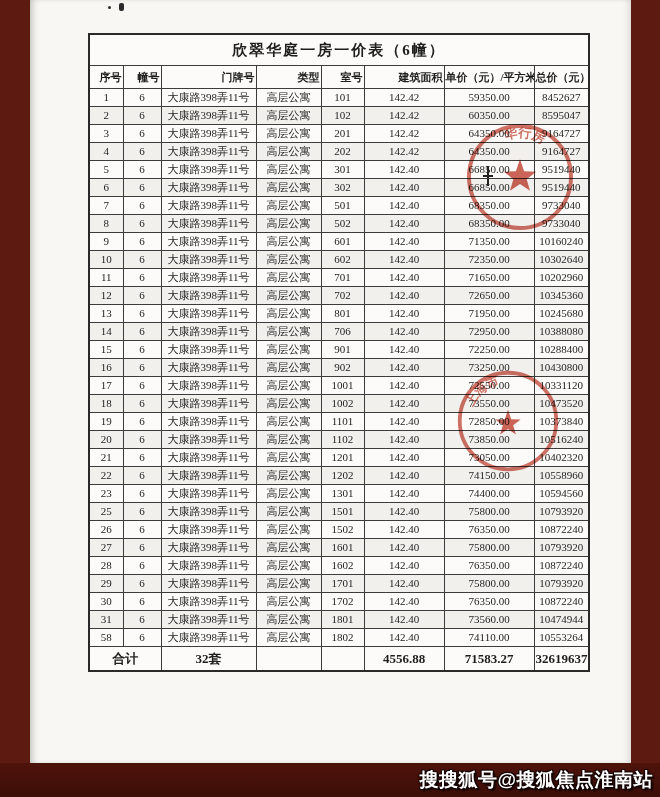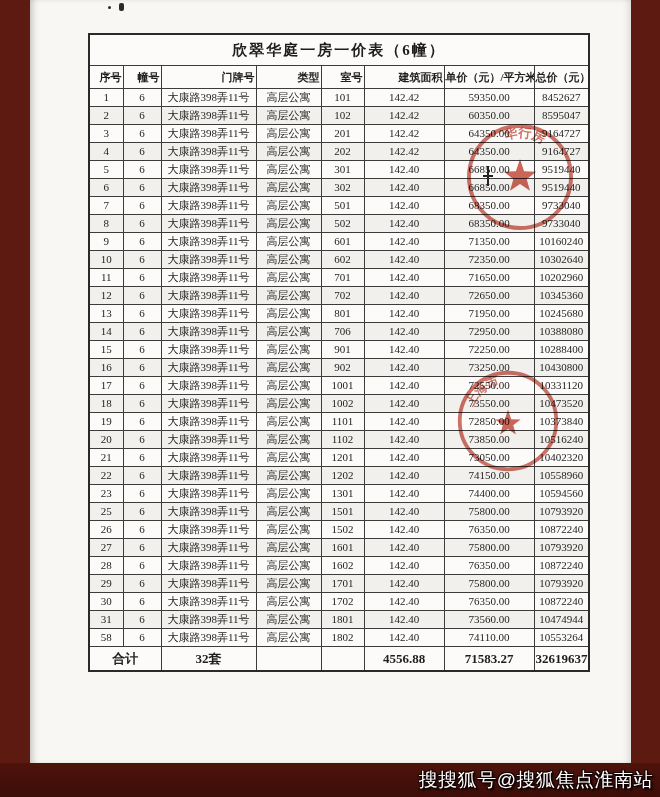--- a/index.html
+++ b/index.html
@@ -39,21 +39,21 @@
   .stamp-1{left:464px;top:121px;}
   .stamp-2{left:455px;top:368px;}
   .ink-mark{position:absolute;left:487px;top:166px;width:2px;height:20px;background:#222;}
   .ink-mark:after{content:"";position:absolute;left:-4px;top:9px;width:10px;height:2px;background:#222;}
   .bottom-bar{
     position:absolute;left:0;top:763px;width:660px;height:34px;
     background:linear-gradient(#4d130b,#3c0d07);
     display:flex;align-items:center;justify-content:flex-end;
   }
   .watermark{
-    font-size:19px;font-weight:normal;color:#ffffff;letter-spacing:0.5px;
+    font-size:19px;font-weight:bold;color:#ffffff;letter-spacing:0.5px;
     padding-right:7px;
     text-shadow:1px 1px 0 #120302, -1px 1px 0 #120302, 1px -1px 0 #120302, -1px -1px 0 #120302, 2px 2px 2px #000;
     font-family:"Liberation Sans","DejaVu Sans",sans-serif;
   }
 </style>
 </head>
 <body>
 
 <div class="page">
 

